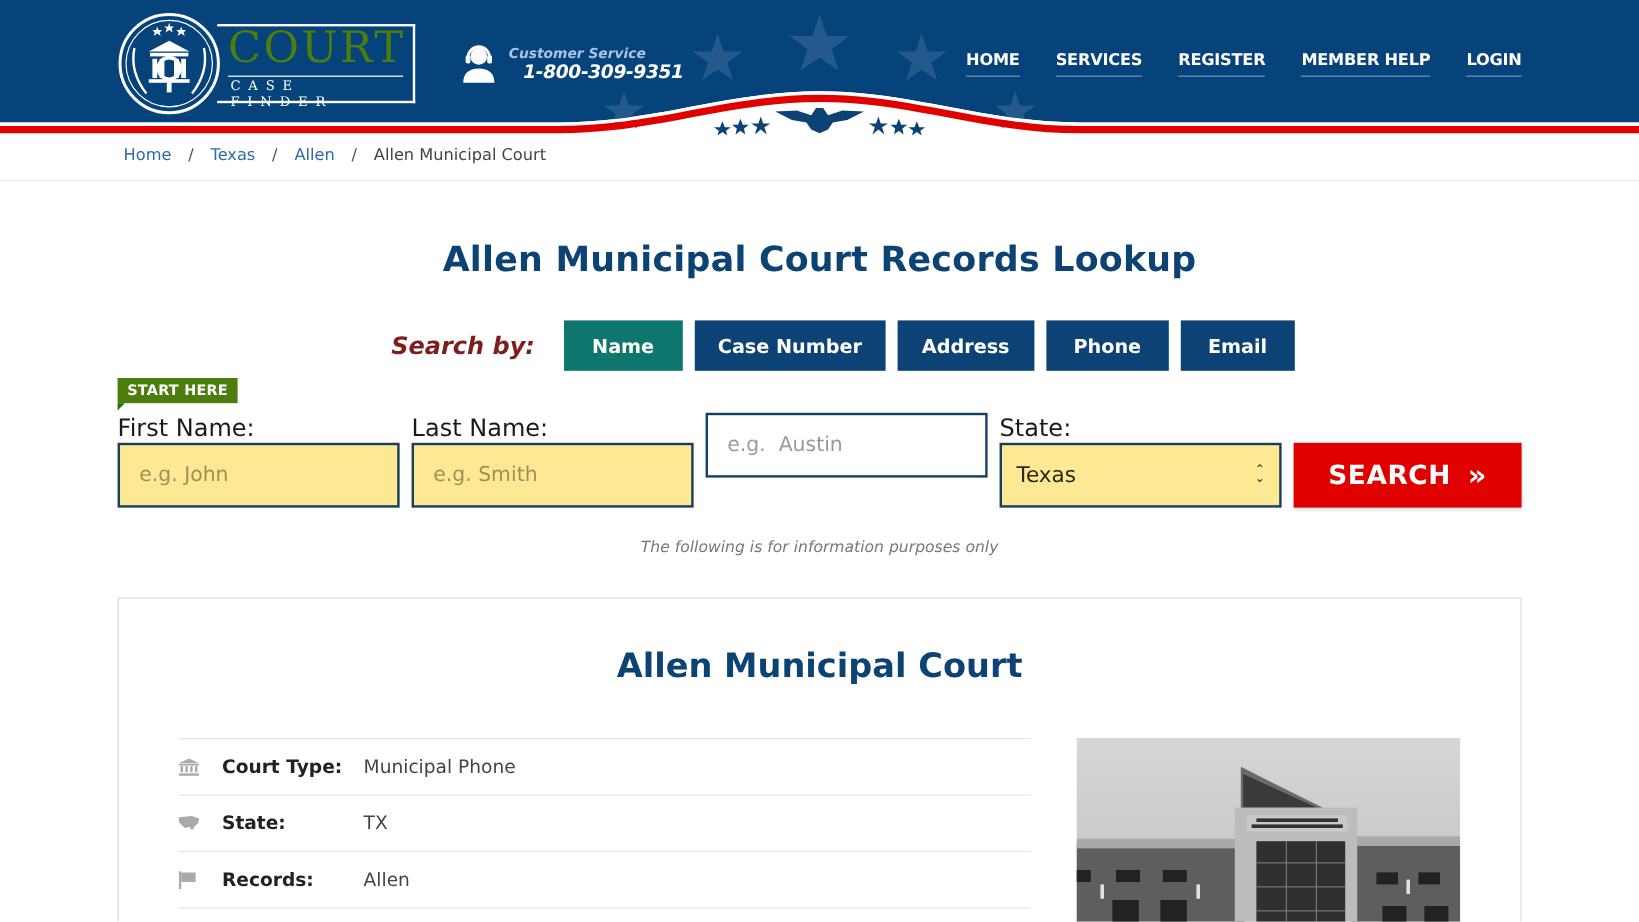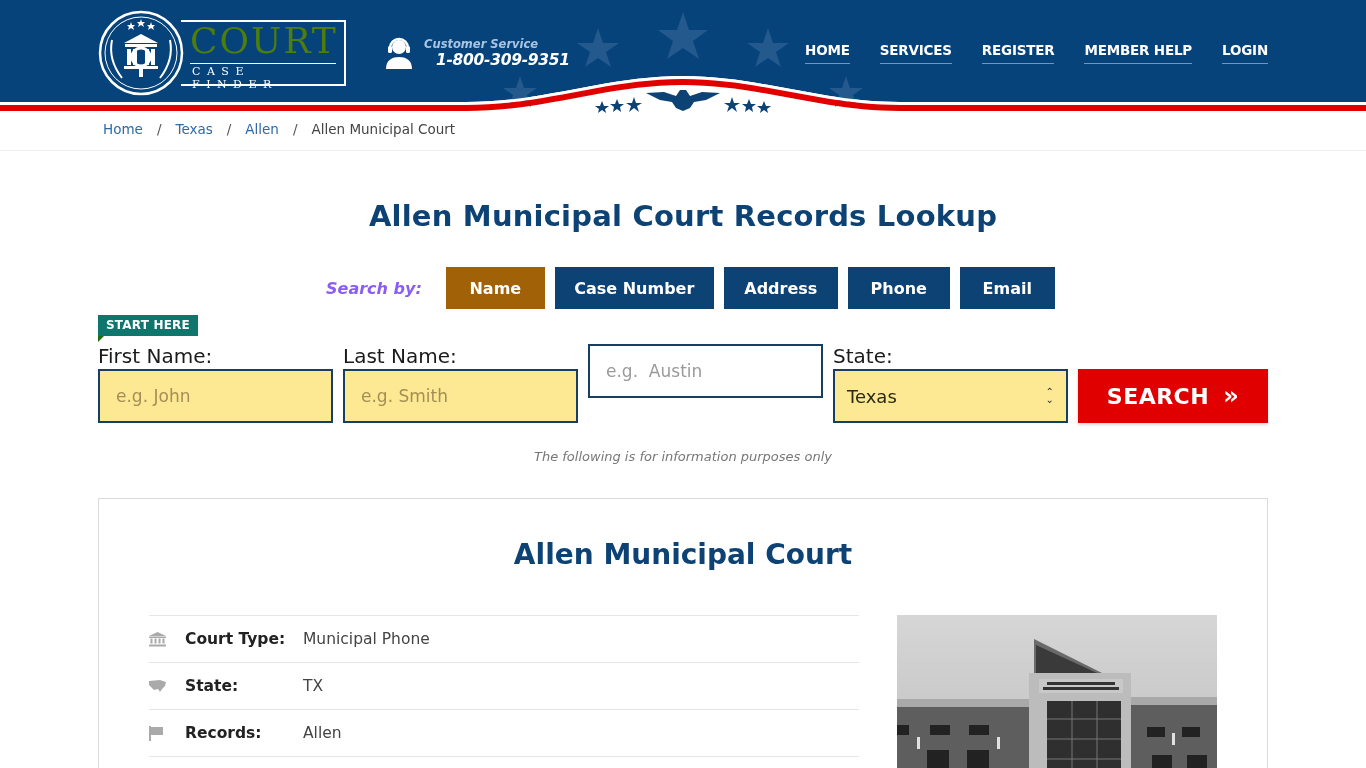--- a/index.html
+++ b/index.html
@@ -28,26 +28,26 @@
   .breadcrumb { position: absolute; left: 103px; top: 121px; font-family: "DejaVu Sans", sans-serif; font-size: 13.5px; color: #444; display: flex; align-items: center; }
   .breadcrumb a { color: #2c6aa8; text-decoration: none; }
   .breadcrumb .sep { color: #555; margin: 0 14px; }
   .bc-divider { position: absolute; left: 0; top: 150px; width: 1366px; height: 1px; background: #eceef0; }
 
   
   .page-title { position: absolute; left: 0; top: 199px; width: 1366px; text-align: center; color: #0d4275; font-family: "DejaVu Sans", sans-serif; font-weight: bold; font-size: 29px; letter-spacing: 0.2px; }
 
   
   .search-by { position: absolute; top: 267px; left: 326px; display: flex; align-items: center; }
-  .search-by-label { font-style: italic; font-weight: bold; color: #8b5cf6; font-size: 16px; margin-right: 24px; font-family: "DejaVu Sans", sans-serif; }
+  .search-by-label { font-style: italic; font-weight: bold; color: #7f1d1d; font-size: 20px; margin-right: 24px; font-family: "DejaVu Sans", sans-serif; }
   .tab { height: 42px; background: #0d4275; color: #fff; font-weight: bold; font-size: 16px; display: flex; align-items: center; justify-content: center; margin-right: 10px; border: none; font-family: "DejaVu Sans", sans-serif; cursor: pointer; }
-  .tab.active { background: #a16207; }
-
-  
-  .start-here { position: absolute; left: 98px; top: 315px; background: #0f766e; color: #fff; font-weight: bold; font-size: 12px; padding: 0 8px; height: 21px; line-height: 21px; letter-spacing: 0.2px; }
+  .tab.active { background: #0f766e; }
+
+  
+  .start-here { position: absolute; left: 98px; top: 315px; background: #4d7c0f; color: #fff; font-weight: bold; font-size: 12px; padding: 0 8px; height: 21px; line-height: 21px; letter-spacing: 0.2px; }
   .start-here:after { content: ""; position: absolute; left: 0; bottom: -6px; border-left: 6px solid #1e6e0a; border-bottom: 6px solid transparent; }
   .field { position: absolute; top: 344px; width: 235px; }
   .field-label { font-weight: normal; font-size: 20px; color: #1a1a1a; height: 20px; margin-bottom: 5px; display: block; }
   .field-input { width: 235px; height: 54px; border: 2px solid #163f63; background: #fde893; font-size: 17px; padding: 0 16px; color: #333; font-family: "DejaVu Sans", sans-serif; outline: none; display: block; }
   .field-input::placeholder { color: #a38f55; }
   .field-input.white { background: #fff; }
   .field-input.white::placeholder { color: #9a9a9a; }
   .select-box { width: 235px; height: 54px; border: 2px solid #163f63; background: #fde893; display: flex; align-items: center; justify-content: space-between; padding: 0 12px; font-size: 18px; color: #2a2a14; cursor: pointer; }
   .select-arrows { font-size: 10px; line-height: 8px; color: #333; text-align: center; }
   .search-btn { position: absolute; left: 1078px; top: 369px; width: 190px; height: 54px; background: #e00000; color: #fff; font-weight: bold; font-size: 22px; border: none; display: flex; align-items: center; justify-content: center; letter-spacing: 0.5px; font-family: "DejaVu Sans", sans-serif; box-shadow: 0 2px 3px rgba(0,0,0,0.15); cursor: pointer; }

